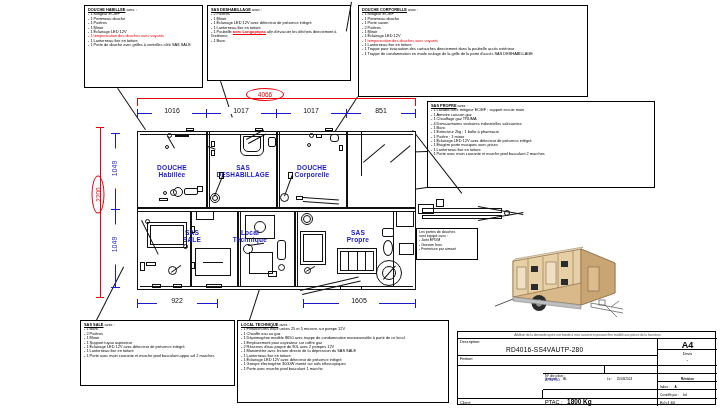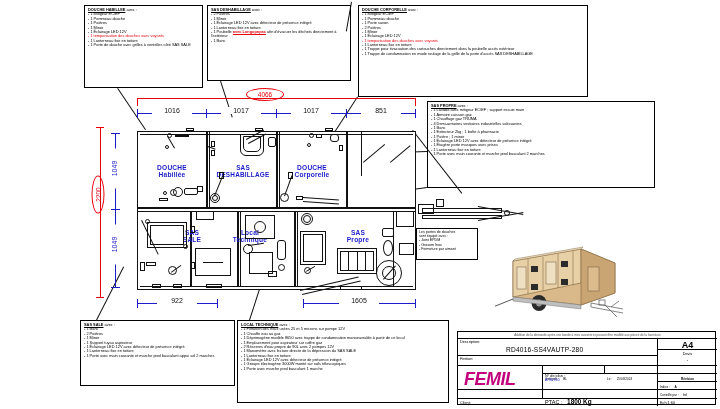--- a/index.html
+++ b/index.html
@@ -390,23 +390,20 @@
   </div>
   <div class="tbc" style="left:200px;top:18px;width:59px;height:16px;border-bottom:1px solid #000;text-align:center;">
     <div class="tiny2" style="padding-top:2px;">Devis</div>
     <div class="tiny2" style="padding-top:2px;">-</div>
   </div>
 
   <div class="tbc" style="left:0;top:24px;width:200px;height:10px;border-bottom:1px solid #000;border-right:1px solid #000;">
     <div class="tiny2" style="position:absolute;left:2px;top:1px;">Finition:</div>
   </div>
 
-  <div class="tbc" style="left:0;top:34px;width:85px;height:24px;border-right:1px solid #000;border-bottom:1px solid #000;">
-    <div class="femil" style="font-size:18px;padding:3px 0 0 6px;">FEMIL</div>
-  </div>
 
   <div class="tbc" style="left:85px;top:34px;width:62px;height:8px;border-right:1px solid #000;border-bottom:1px solid #000;">
     <span class="tiny" style="padding-left:2px;">Créé par :</span>
     <span class="tiny">BL</span>
   </div>
   <div class="tbc" style="left:147px;top:34px;width:53px;height:8px;border-right:1px solid #000;border-bottom:1px solid #000;">
     <span class="tiny" style="padding-left:2px;">Le :</span>
     <span class="tiny">25/03/2024</span>
   </div>
   <div class="tbc" style="left:200px;top:34px;width:59px;height:8px;border-bottom:1px solid #000;text-align:center;">

